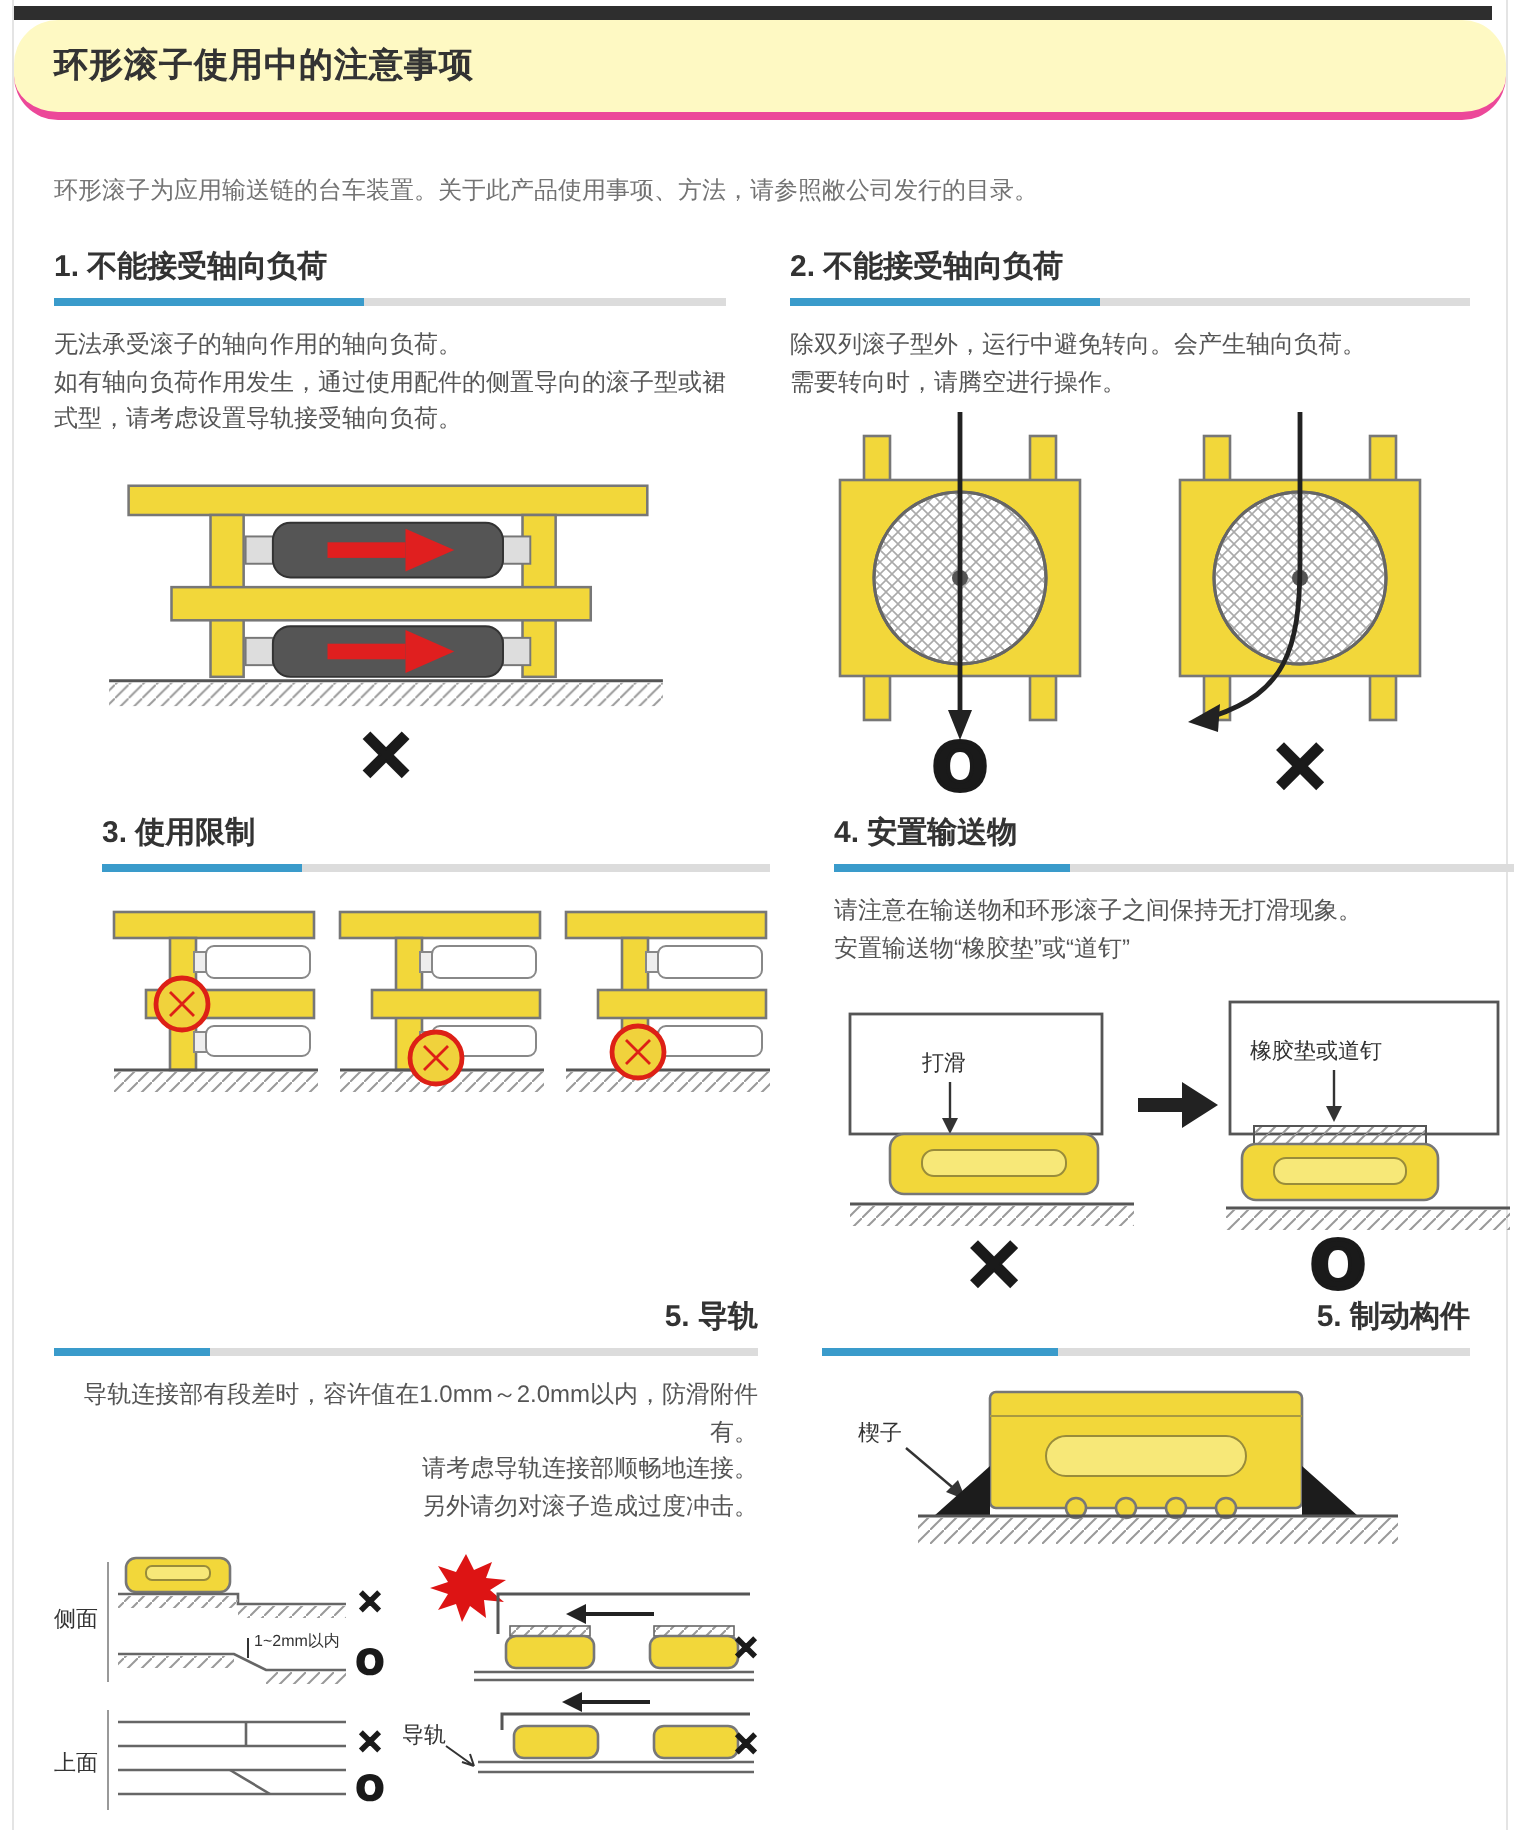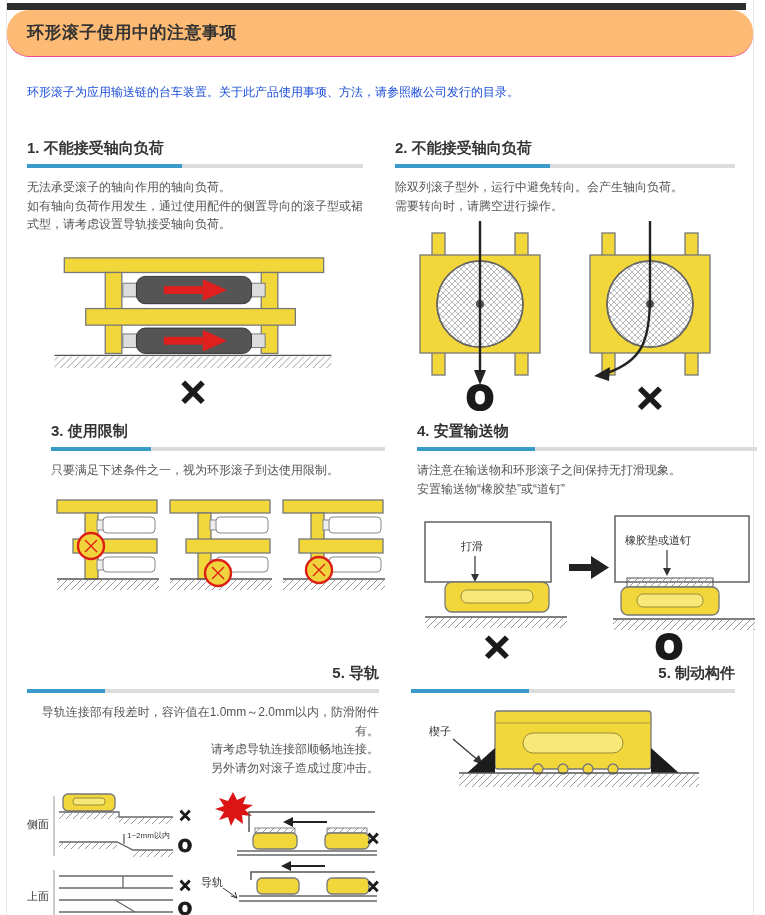--- a/index.html
+++ b/index.html
@@ -1,23 +1,23 @@
 <!DOCTYPE html>
 <html><head>
 <meta charset="utf-8">
 <style>
   html,body{margin:0;padding:0;background:#fff;}
   body{width:765px;font-family:"Liberation Sans","DejaVu Sans",sans-serif;color:#444;}
   .frame{margin:0 11px 0 6px;border-left:1px solid #e4e4e4;border-right:1px solid #e4e4e4;min-height:912px;padding-top:3px;background:#fff;}
   .topbar{height:7px;background:#2e2e2e;margin-right:7px;}
-  .titleband{background:#fdba74;border-bottom:1px solid #ec4899;padding:11px 20px 12px;border-radius:22px;}
+  .titleband{background:#fef9c3;border-bottom:4px solid #ec4899;padding:11px 20px 12px;border-radius:22px;}
   .titleband h1{margin:0;font-size:17px;font-weight:bold;color:#333;letter-spacing:.5px;}
-  .intro{margin:27px 20px 0;font-size:12px;color:#1d4ed8;}
+  .intro{margin:27px 20px 0;font-size:12px;color:#737373;}
   .row{margin:0 18px 0 20px;display:grid;grid-template-columns:1fr 1fr;column-gap:32px;align-items:start;}
-  .r1{margin-top:38px;min-height:283px;}
+  .r1{margin-top:20px;min-height:283px;}
   .r2{min-height:237px;margin-left:44px;}
   .r3{min-height:224px;text-align:right;}
   h2.sec-title{margin:0 0 6px;font-size:15px;font-weight:bold;color:#333;}
   .rule{height:4px;background:#dcdcdc;}
   .rule i{display:block;height:4px;background:#3a9bcb;}
   .sec-body{margin:10px 0 0;font-size:12px;line-height:1.55;color:#555;white-space:pre-line;}
   .diag{display:block;margin-top:14px;}
   .d1{margin-left:10px;} .d2{margin-top:6px;} .d3{margin-left:4px;}
   .d5{margin-top:10px;} .d6{margin-left:12px;margin-top:10px;}
   svg .yl{fill:#f2d73a;stroke:#777;stroke-width:1.3px;}
@@ -122,21 +122,20 @@
       </svg>
     </section>
   </div>
 
   <div class="row r2">
     <section>
       <h2 class="sec-title">3. 使用限制</h2>
       <div class="rule">
           <i style="width:100px"></i>
         </div>
-      <p class="sec-body">只要满足下述条件之一，视为环形滚子到达使用限制。</p>
 
       <svg class="diag d3" width="330" height="112" viewBox="0 0 330 112">
         <g>
           <rect x="2" y="6" width="100" height="13" class="yl"></rect>
           <rect x="30" y="19" width="13" height="66" class="yl"></rect>
           <rect x="42" y="26" width="7" height="10" fill="#eee" stroke="#888"></rect>
           <rect x="48" y="23" width="52" height="16" rx="4" fill="#fff" stroke="#888"></rect>
           <rect x="18" y="45" width="84" height="14" class="yl"></rect>
           <rect x="42" y="66" width="7" height="10" fill="#eee" stroke="#888"></rect>
           <rect x="48" y="63" width="52" height="15" rx="4" fill="#fff" stroke="#888"></rect>

